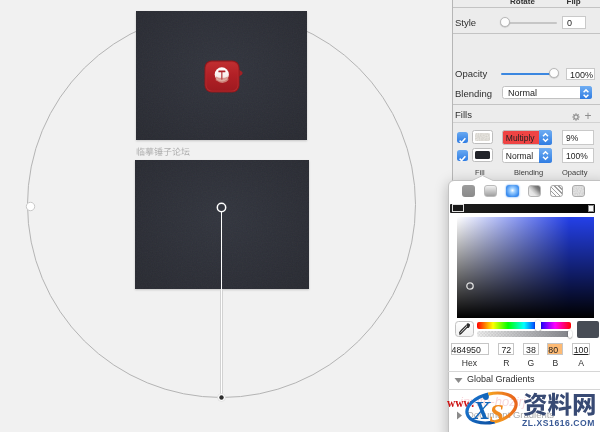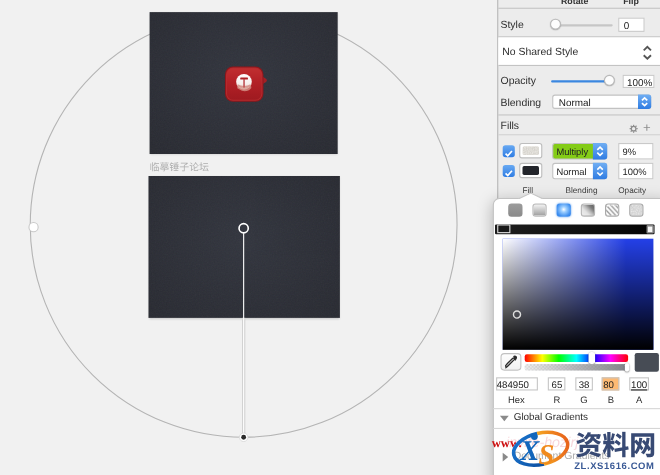--- a/index.html
+++ b/index.html
@@ -100,27 +100,20 @@
     <div class="abs" style="left:113.5px;top:-3.5px;font-size:8px;font-weight:bold;color:#333;">Flip</div>
   </div>
   <div class="abs" style="left:0;top:7px;width:147px;height:0;border-top:1px solid #c3c3c3;"></div>
 
   <div class="abs" style="left:2px;top:17px;font-size:9.5px;color:#2e2e2e;">Style</div>
   <div class="abs" style="left:48px;top:21.5px;width:56px;height:2px;background:#c6c6c6;border-radius:1px;"></div>
   <div class="abs" style="left:47px;top:16.5px;width:10px;height:10px;border-radius:50%;background:#fdfdfd;border:0.5px solid #b9b9b9;box-shadow:0 0.5px 1px rgba(0,0,0,0.25);box-sizing:border-box;"></div>
   <div class="abs" style="left:109px;top:16px;width:24px;height:12.5px;background:#fff;border:1px solid #c9c9c9;box-sizing:border-box;font-size:9px;color:#222;padding:1px 0 0 4px;">0</div>
   <div class="abs" style="left:0;top:33px;width:147px;border-top:1px solid #c3c3c3;"></div>
 
-  <div class="abs" style="left:0;top:34px;width:147px;height:26px;background:#ffffff;border-bottom:1px solid #c3c3c3;box-sizing:border-box;">
-    <div class="abs" style="left:3.5px;top:8px;font-size:9.5px;color:#2e2e2e;">No Shared Style</div>
-    <svg class="abs" style="left:130px;top:6.5px;" width="12" height="14">
-      <path d="M2.2 4.8 L5.5 1.6 L8.8 4.8" fill="none" stroke="#565656" stroke-width="1.7"></path>
-      <path d="M2.2 9.2 L5.5 12.4 L8.8 9.2" fill="none" stroke="#565656" stroke-width="1.7"></path>
-    </svg>
-  </div>
 
   <div class="abs" style="left:2px;top:68px;font-size:9.5px;color:#2e2e2e;">Opacity</div>
   <div class="abs" style="left:48px;top:72.5px;width:54px;height:2.4px;background:#3b87e0;border-radius:1px;"></div>
   <div class="abs" style="left:96px;top:68px;width:10px;height:10px;border-radius:50%;background:#fdfdfd;border:0.5px solid #b9b9b9;box-shadow:0 0.5px 1px rgba(0,0,0,0.25);box-sizing:border-box;"></div>
   <div class="abs" style="left:113px;top:67.5px;width:29px;height:12.7px;background:#fff;border:1px solid #c9c9c9;box-sizing:border-box;font-size:9px;color:#222;padding:1.4px 0 0 3px;">100%</div>
 
   <div class="abs" style="left:2px;top:88px;font-size:9.5px;color:#2e2e2e;">Blending</div>
   <div class="abs" style="left:49px;top:86px;width:90px;height:13px;background:#fff;border:1px solid #c2c2c2;border-radius:2.5px;box-sizing:border-box;">
     <div class="abs" style="left:5px;top:1.4px;font-size:9px;color:#222;">Normal</div>
     <div class="abs" style="right:-1px;top:-1px;width:12px;height:13px;border-radius:0 2.5px 2.5px 0;background:linear-gradient(#70aef3,#2f7ce2);">
@@ -151,21 +144,21 @@
     <div class="abs" style="left:2px;top:2px;right:2px;bottom:2px;border-radius:1.5px;overflow:hidden;background:#efede8;">
       <svg style="display:block" width="17" height="11">
           <filter id="nz2">
             <feTurbulence type="fractalNoise" baseFrequency="0.9" numOctaves="2"></feTurbulence>
             <feColorMatrix type="matrix" values="0 0 0 0 0.60 0 0 0 0 0.58 0 0 0 0 0.54 0 0 0 0.95 0"></feColorMatrix>
           </filter>
           <rect width="17" height="11" filter="url(#nz2)"></rect>
         </svg>
     </div>
   </div>
-  <div class="abs" style="left:48.8px;top:129.5px;width:50px;height:15px;background:#84cc16;border:1px solid #c2c2c2;border-radius:2.5px;box-sizing:border-box;">
+  <div class="abs" style="left:48.8px;top:129.5px;width:50px;height:15px;background:#ef4444;border:1px solid #c2c2c2;border-radius:2.5px;box-sizing:border-box;">
     <div class="abs" style="left:3px;top:2.4px;font-size:8.5px;color:#222;">Multiply</div>
     <div class="abs" style="right:-1px;top:-1px;width:13px;height:15px;border-radius:0 2.5px 2.5px 0;background:linear-gradient(#70aef3,#2f7ce2);">
       <svg width="13" height="15">
           <path d="M4 6.2 L6.5 3.8 L9 6.2" fill="none" stroke="#fff" stroke-width="1.5"></path>
           <path d="M4 8.8 L6.5 11.2 L9 8.8" fill="none" stroke="#fff" stroke-width="1.5"></path>
         </svg>
     </div>
   </div>
   <div class="abs" style="left:108.5px;top:129.5px;width:32px;height:15px;background:#fff;border:1px solid #c9c9c9;box-sizing:border-box;font-size:8.5px;color:#222;padding:2.8px 0 0 3.5px;">9%</div>
 
@@ -240,21 +233,21 @@
 
   <div class="abs" style="left:28.7px;top:151.1px;width:94.8px;height:5.8px;border-radius:2px;
      background-color:#f0f0f0;
      background-image:linear-gradient(to right,rgba(120,122,128,0),rgba(120,122,128,0.93)),linear-gradient(45deg,#d9d9d9 25%,transparent 25%,transparent 75%,#d9d9d9 75%),linear-gradient(45deg,#d9d9d9 25%,transparent 25%,transparent 75%,#d9d9d9 75%);
      background-size:100% 100%,3.2px 3.2px,3.2px 3.2px;background-position:0 0,0 0,1.6px 1.6px;"></div>
   <div class="abs" style="left:119.6px;top:149.6px;width:4.8px;height:8.8px;border-radius:2px;background:#fff;box-shadow:0 0.5px 1.5px rgba(0,0,0,0.55);"></div>
 
   <div class="abs" style="left:129.2px;top:140.7px;width:21.5px;height:17.6px;border-radius:2px;background:#474c55;"></div>
 
   <div class="abs" style="left:2.5px;top:162.5px;width:38px;height:12.2px;background:#fff;border:1px solid #c6c6c6;box-sizing:border-box;font-size:8.8px;color:#222;padding-top:1.2px;">484950</div>
-  <div class="abs" style="left:50.2px;top:162.5px;width:16.2px;height:12.2px;background:#fff;border:1px solid #c6c6c6;box-sizing:border-box;font-size:8.8px;color:#222;text-align:center;padding-top:1.2px;">65</div>
+  <div class="abs" style="left:50.2px;top:162.5px;width:16.2px;height:12.2px;background:#fff;border:1px solid #c6c6c6;box-sizing:border-box;font-size:8.8px;color:#222;text-align:center;padding-top:1.2px;">72</div>
   <div class="abs" style="left:74.7px;top:162.5px;width:16.5px;height:12.2px;background:#fff;border:1px solid #c6c6c6;box-sizing:border-box;font-size:8.8px;color:#222;text-align:center;padding-top:1.2px;">38</div>
   <div class="abs" style="left:99.3px;top:162.5px;width:16px;height:12.2px;background:#fdba74;border:1px solid #c6c6c6;box-sizing:border-box;font-size:8.8px;color:#222;text-align:left;padding-top:1.2px;">80</div>
   <div class="abs" style="left:124.1px;top:162.5px;width:17.8px;height:12.2px;background:#fff;border:1px solid #c6c6c6;box-sizing:border-box;font-size:8.8px;color:#222;text-align:center;padding-top:1.2px;text-decoration:underline;">100</div>
   <div class="abs" style="left:2.5px;top:177.5px;width:38px;text-align:center;font-size:8.6px;color:#2e2e2e;">Hex</div>
   <div class="abs" style="left:50.2px;top:177.5px;width:16.2px;text-align:center;font-size:8.6px;color:#2e2e2e;">R</div>
   <div class="abs" style="left:74.7px;top:177.5px;width:16.5px;text-align:center;font-size:8.6px;color:#2e2e2e;">G</div>
   <div class="abs" style="left:99.3px;top:177.5px;width:16px;text-align:center;font-size:8.6px;color:#2e2e2e;">B</div>
   <div class="abs" style="left:124.1px;top:177.5px;width:17.8px;text-align:center;font-size:8.6px;color:#2e2e2e;">A</div>
 
   <div class="abs" style="left:0;top:190.5px;width:152px;border-top:1px solid #d6d6d6;"></div>

